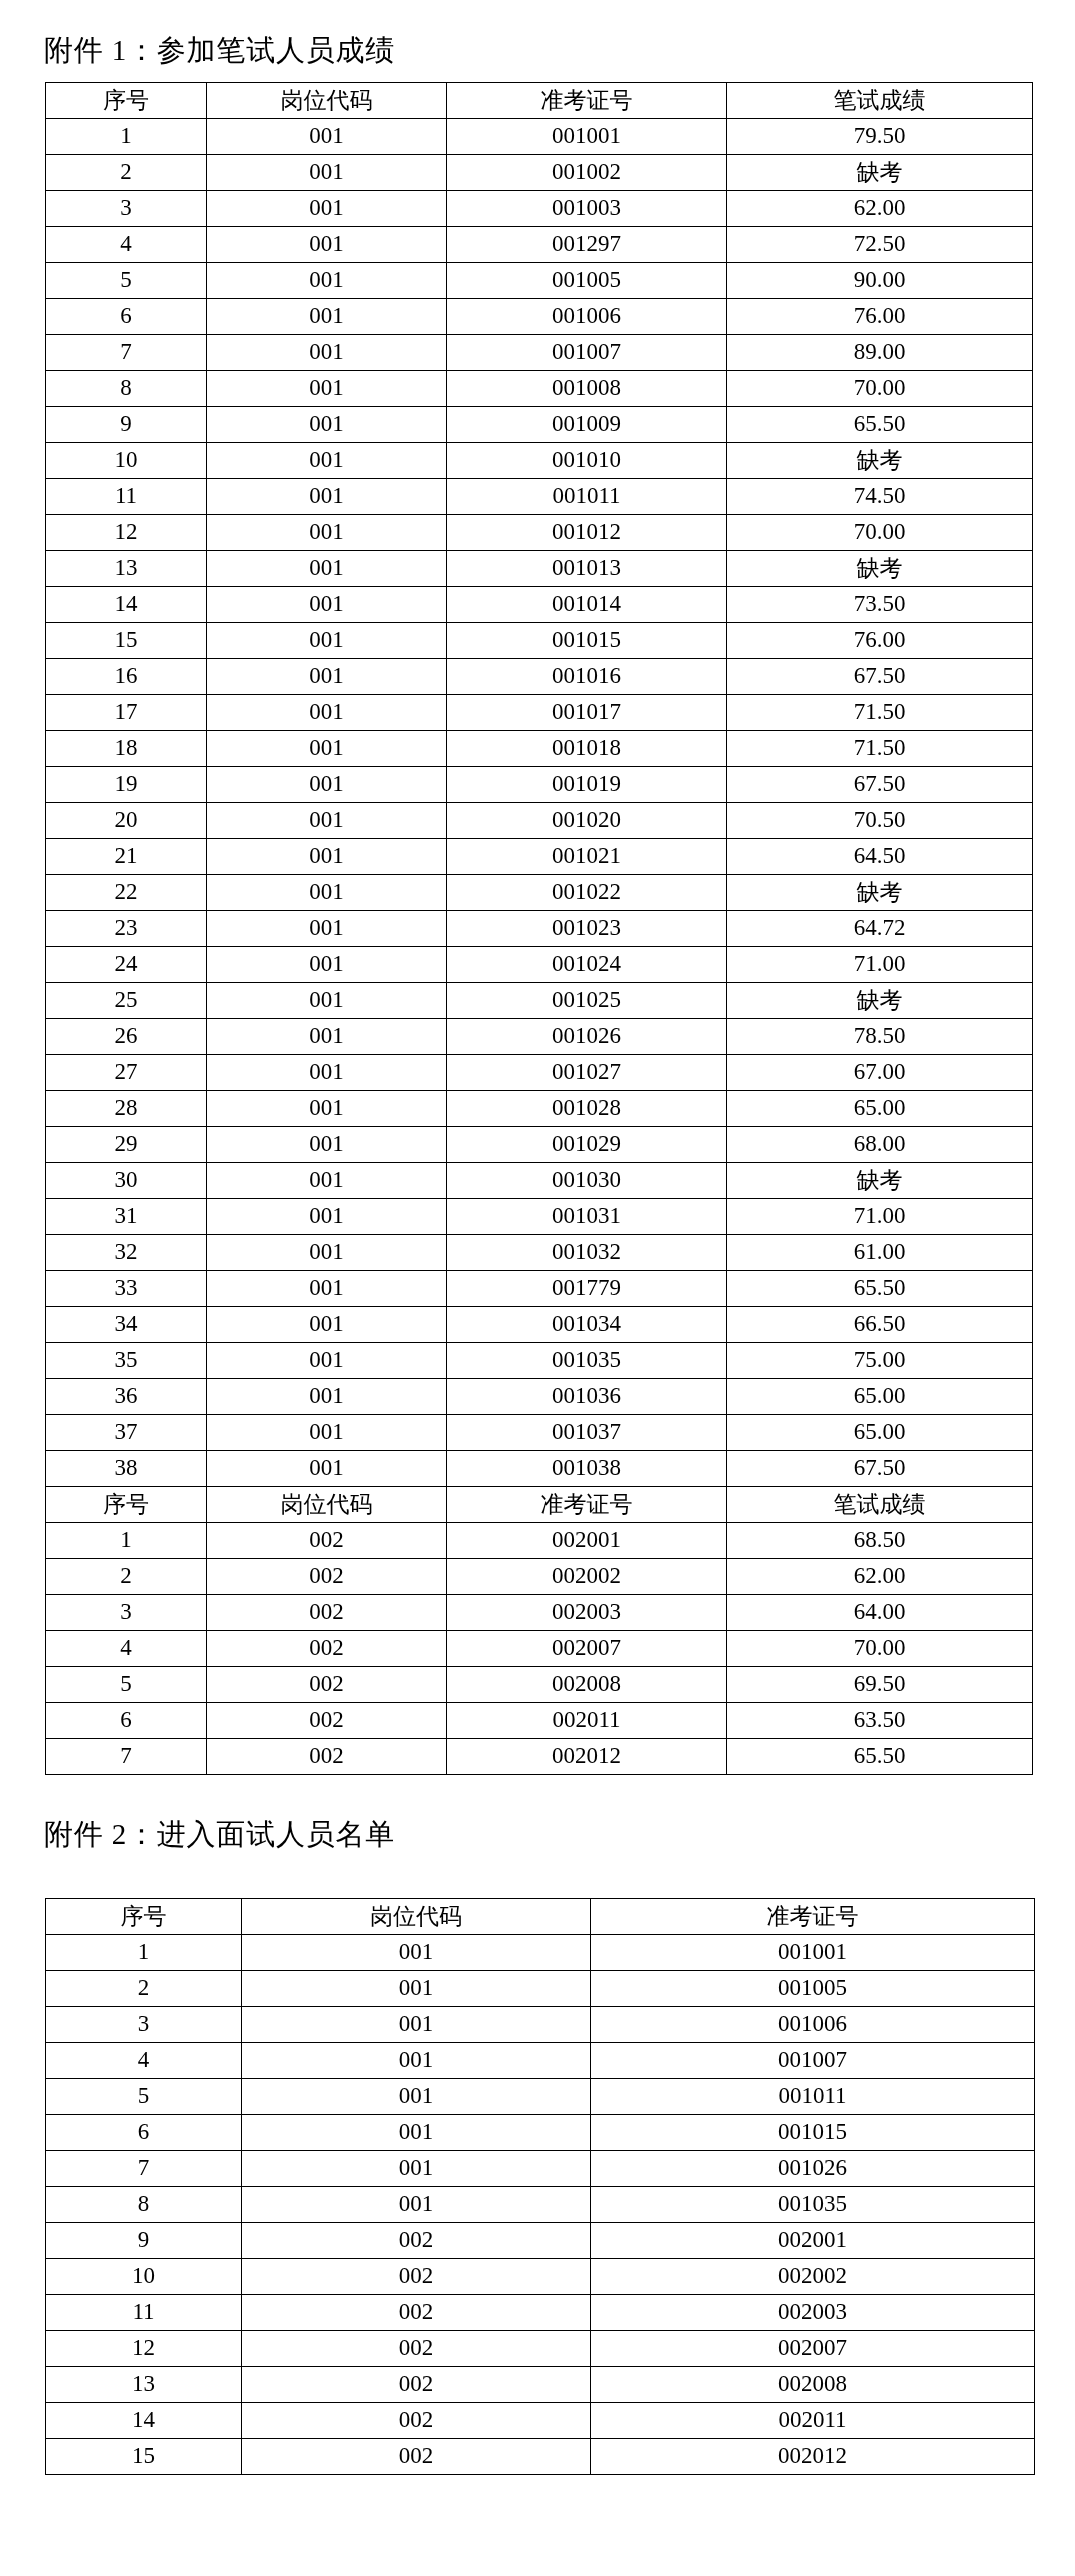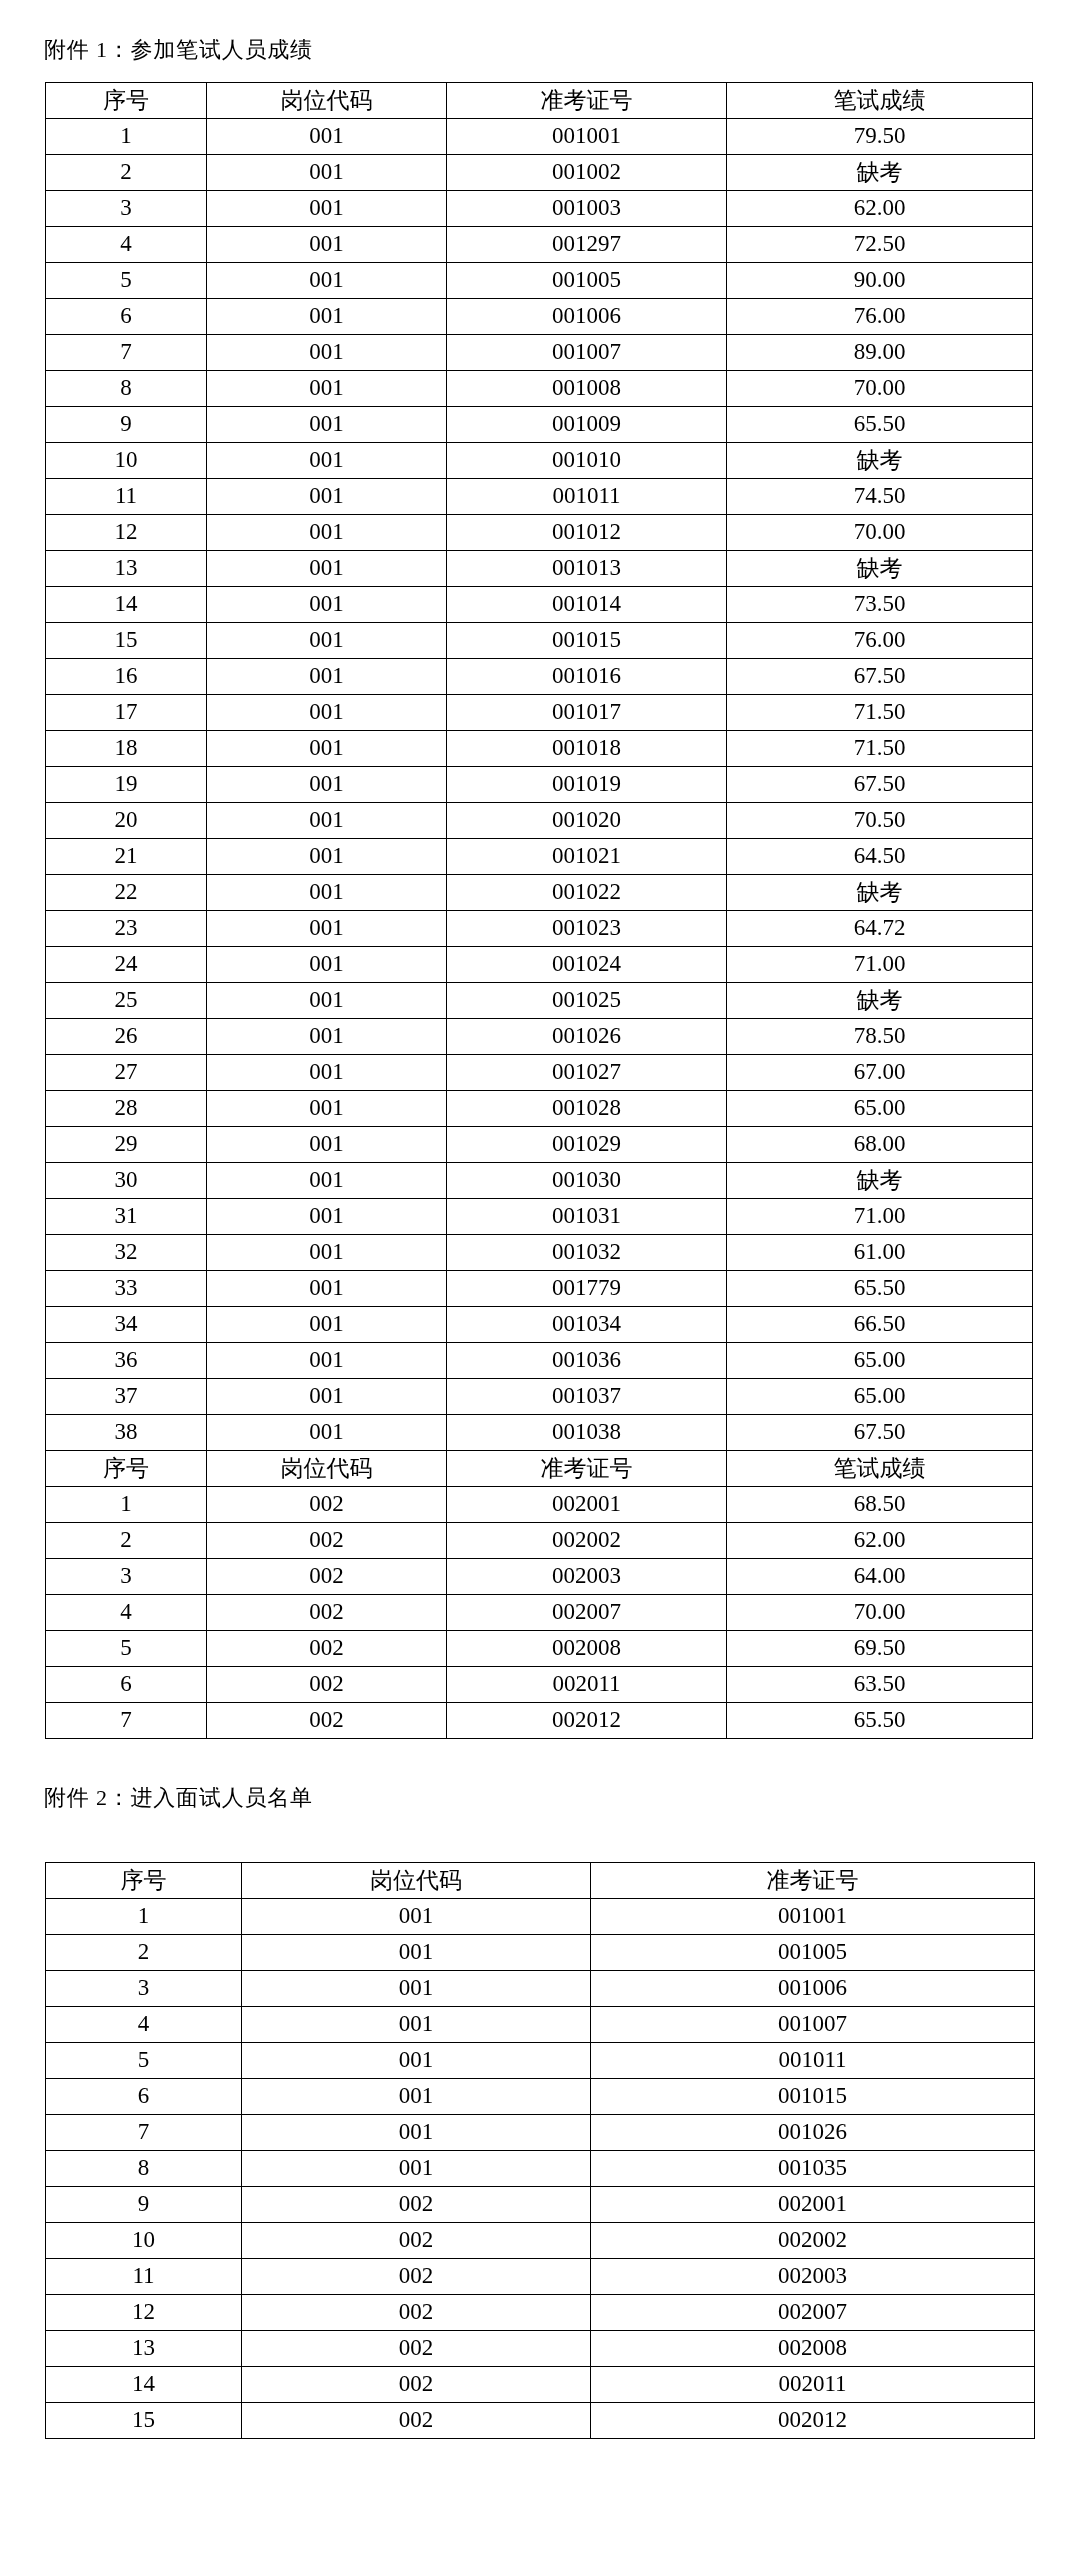--- a/index.html
+++ b/index.html
@@ -6,21 +6,21 @@
   body{
     width:1076px;
     height:2576px;
     background:#ffffff;
     color:#000000;
     font-family:"Liberation Serif","DejaVu Serif",serif;
   }
   .page{padding-top:35px;}
   .att-title{
     margin:0 0 0 44px;
-    font-size:22px;
+    font-size:29px;
     line-height:30px;
     font-weight:normal;
     letter-spacing:0.8px;
   }
   table{
     border-collapse:collapse;
     table-layout:fixed;
     margin-left:45px;
     border-radius:15px;
   }
@@ -268,20 +268,26 @@
           <td>001779</td>
           <td>65.50</td>
         </tr>
         <tr>
           <td>34</td>
           <td>001</td>
           <td>001034</td>
           <td>66.50</td>
         </tr>
         <tr>
+          <td>35</td>
+          <td>001</td>
+          <td>001035</td>
+          <td>75.00</td>
+        </tr>
+        <tr>
           <td>36</td>
           <td>001</td>
           <td>001036</td>
           <td>65.00</td>
         </tr>
         <tr>
           <td>37</td>
           <td>001</td>
           <td>001037</td>
           <td>65.00</td>

